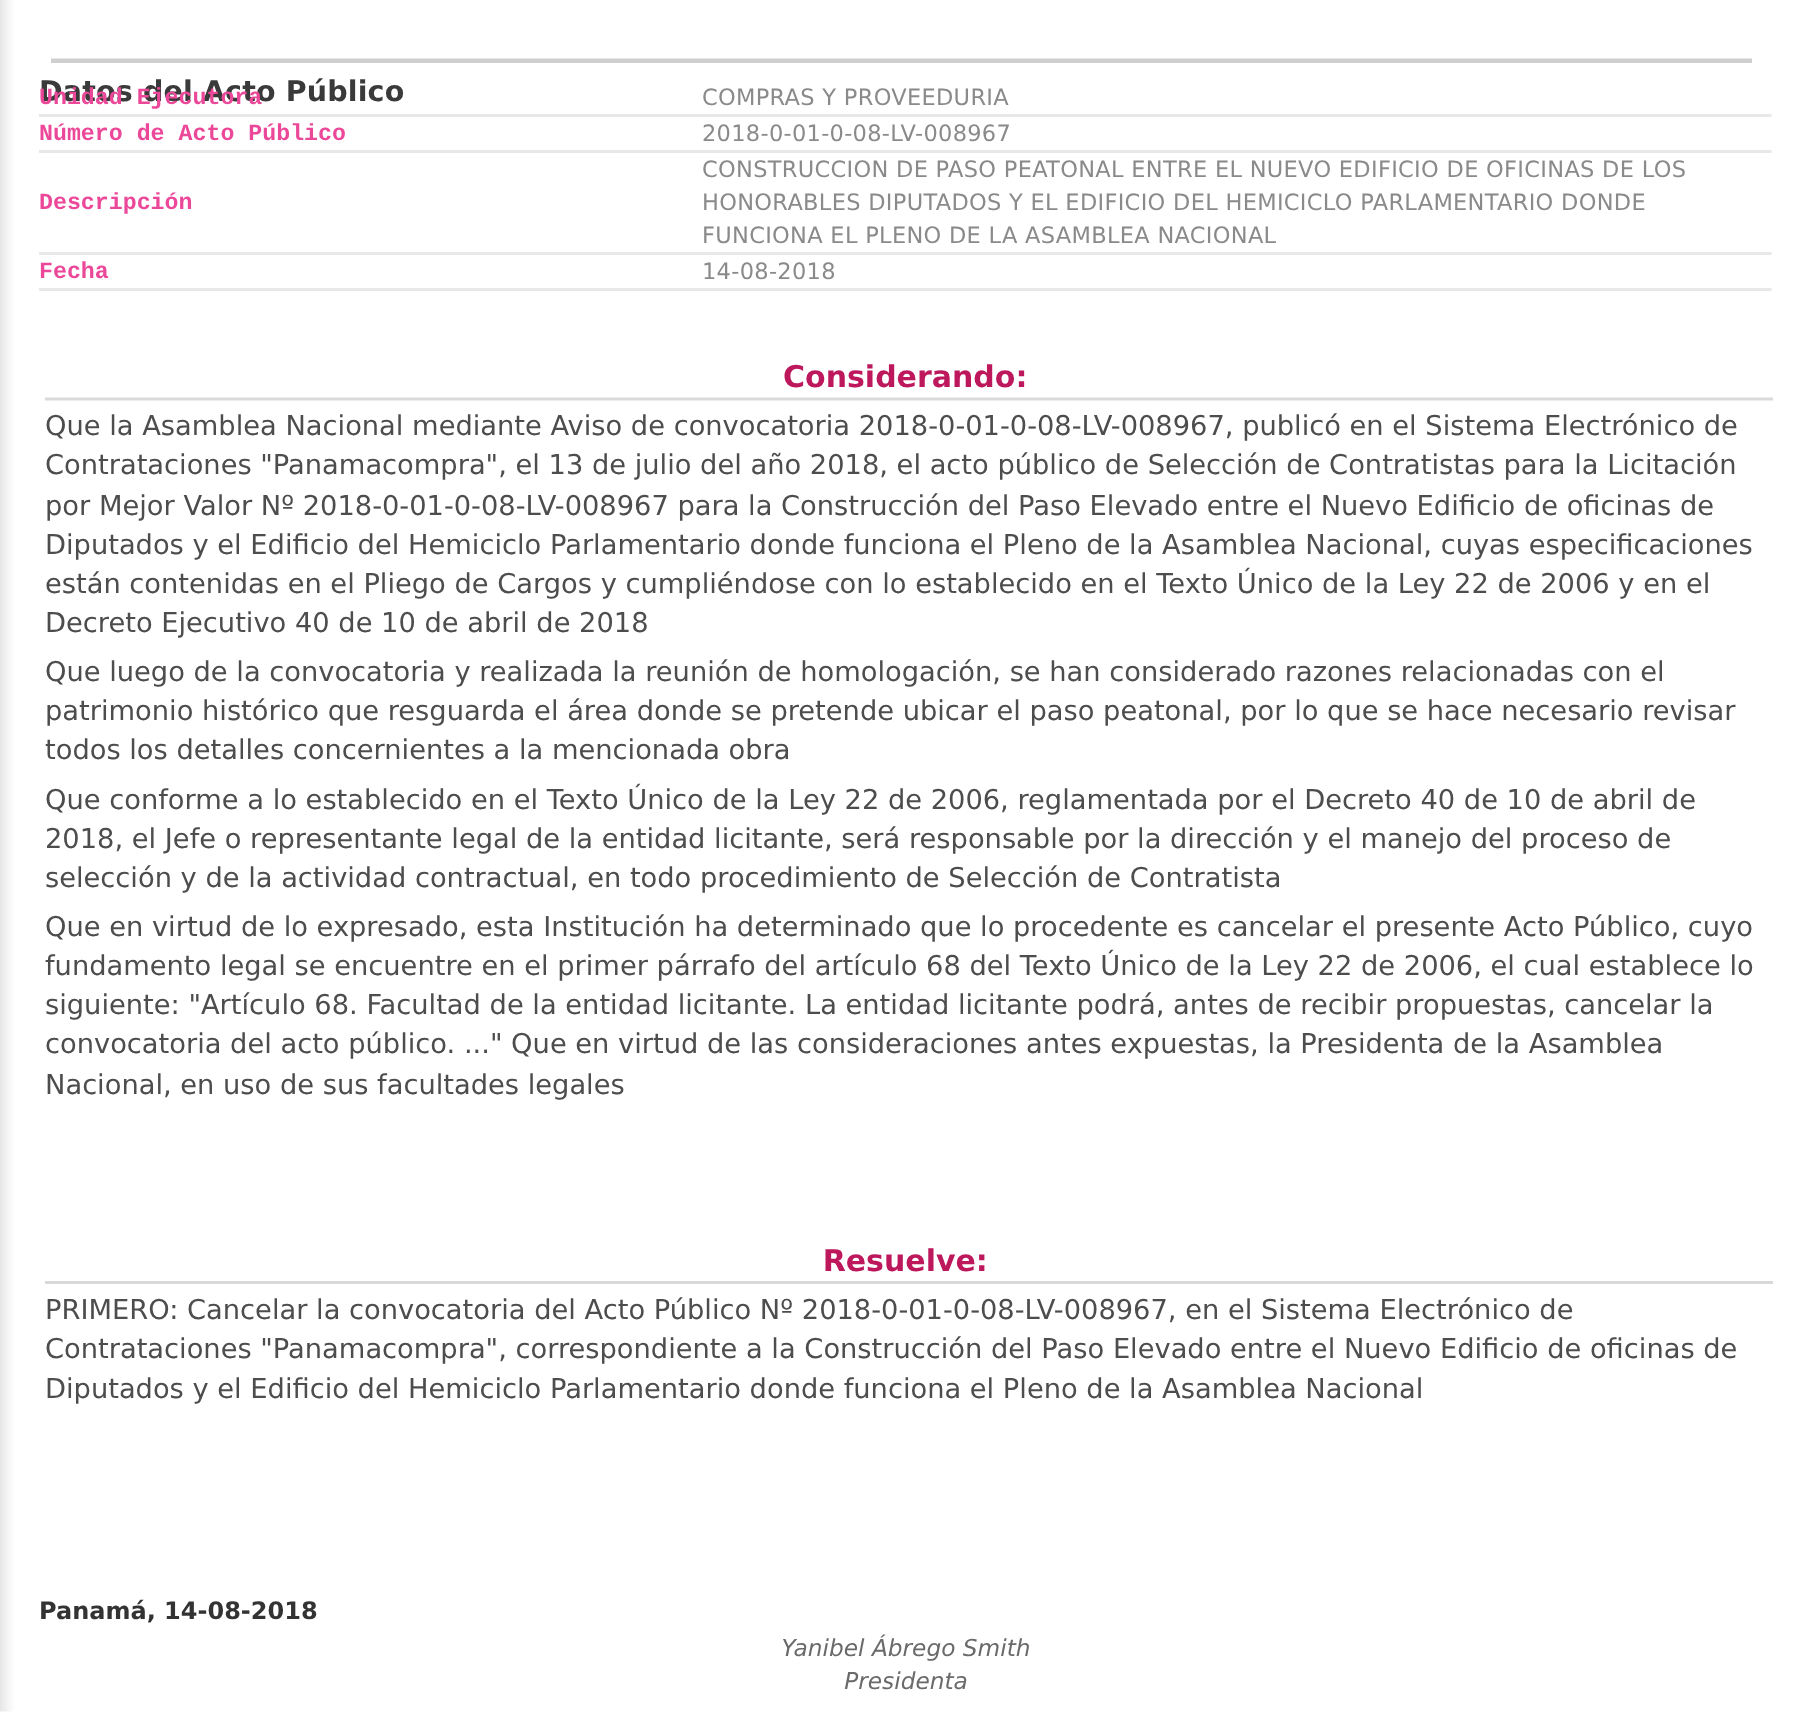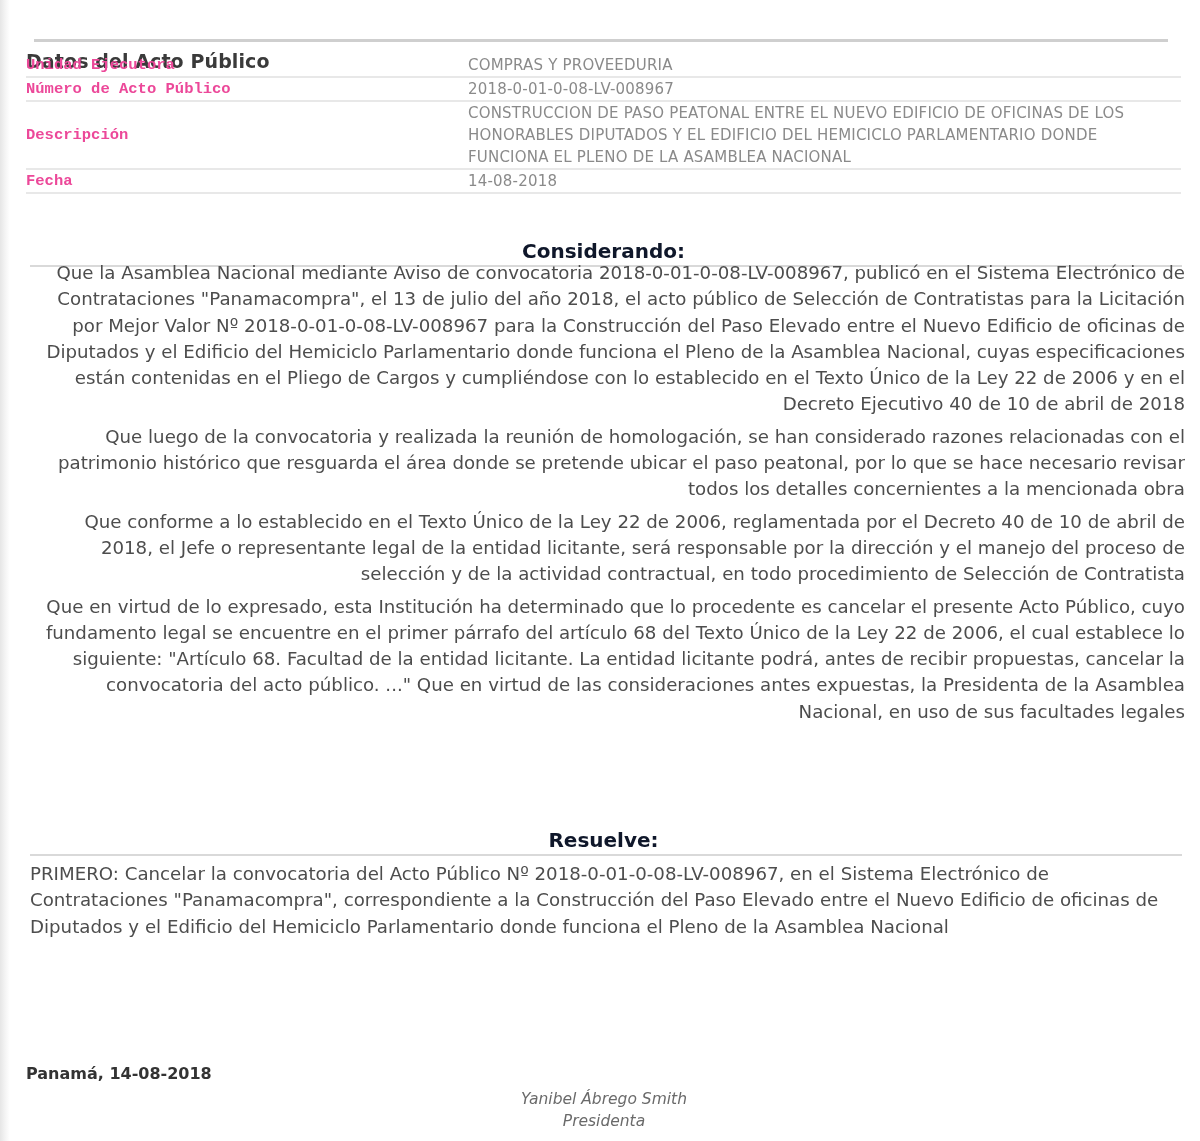--- a/index.html
+++ b/index.html
@@ -73,21 +73,21 @@
       line-height: 22px;
       letter-spacing: 0.2px;
     }
     .heading {
       position: absolute;
       left: 0;
       width: 1155px;
       text-align: center;
       font-size: 20px;
       font-weight: bold;
-      color: #0f172a;
+      color: #be185d;
     }
     .heading-rule {
       position: absolute;
       left: 4px;
       width: 1152px;
       height: 2px;
       background: #d9d9d9;
     }
     .paras {
       position: absolute;
@@ -148,21 +148,21 @@
     <tr class="info-row">
       <td class="info-label">Fecha</td>
       <td class="info-value">14-08-2018</td>
     </tr>
   </tbody>
     </table>
 
   <div class="heading" style="top:239px;">Considerando:</div>
   <div class="heading-rule" style="top:265px;"></div>
 
-  <div class="paras" style="top:260px;text-align:right;">
+  <div class="paras" style="top:272px;">
     <p>Que la Asamblea Nacional mediante Aviso de convocatoria 2018-0-01-0-08-LV-008967, publicó en el Sistema Electrónico de Contrataciones "Panamacompra", el 13 de julio del año 2018, el acto público de Selección de Contratistas para la Licitación por Mejor Valor Nº 2018-0-01-0-08-LV-008967 para la Construcción del Paso Elevado entre el Nuevo Edificio de oficinas de Diputados y el Edificio del Hemiciclo Parlamentario donde funciona el Pleno de la Asamblea Nacional, cuyas especificaciones están contenidas en el Pliego de Cargos y cumpliéndose con lo establecido en el Texto Único de la Ley 22 de 2006 y en el Decreto Ejecutivo 40 de 10 de abril de 2018</p>
     <p>Que luego de la convocatoria y realizada la reunión de homologación, se han considerado razones relacionadas con el patrimonio histórico que resguarda el área donde se pretende ubicar el paso peatonal, por lo que se hace necesario revisar todos los detalles concernientes a la mencionada obra</p>
     <p>Que conforme a lo establecido en el Texto Único de la Ley 22 de 2006, reglamentada por el Decreto 40 de 10 de abril de 2018, el Jefe o representante legal de la entidad licitante, será responsable por la dirección y el manejo del proceso de selección y de la actividad contractual, en todo procedimiento de Selección de Contratista</p>
     <p>Que en virtud de lo expresado, esta Institución ha determinado que lo procedente es cancelar el presente Acto Público, cuyo fundamento legal se encuentre en el primer párrafo del artículo 68 del Texto Único de la Ley 22 de 2006, el cual establece lo siguiente: "Artículo 68. Facultad de la entidad licitante. La entidad licitante podrá, antes de recibir propuestas, cancelar la convocatoria del acto público. ..." Que en virtud de las consideraciones antes expuestas, la Presidenta de la Asamblea Nacional, en uso de sus facultades legales</p>
   </div>
 
   <div class="heading" style="top:828px;">Resuelve:</div>
   <div class="heading-rule" style="top:854px;"></div>
 
   <div class="paras" style="top:861px;">

